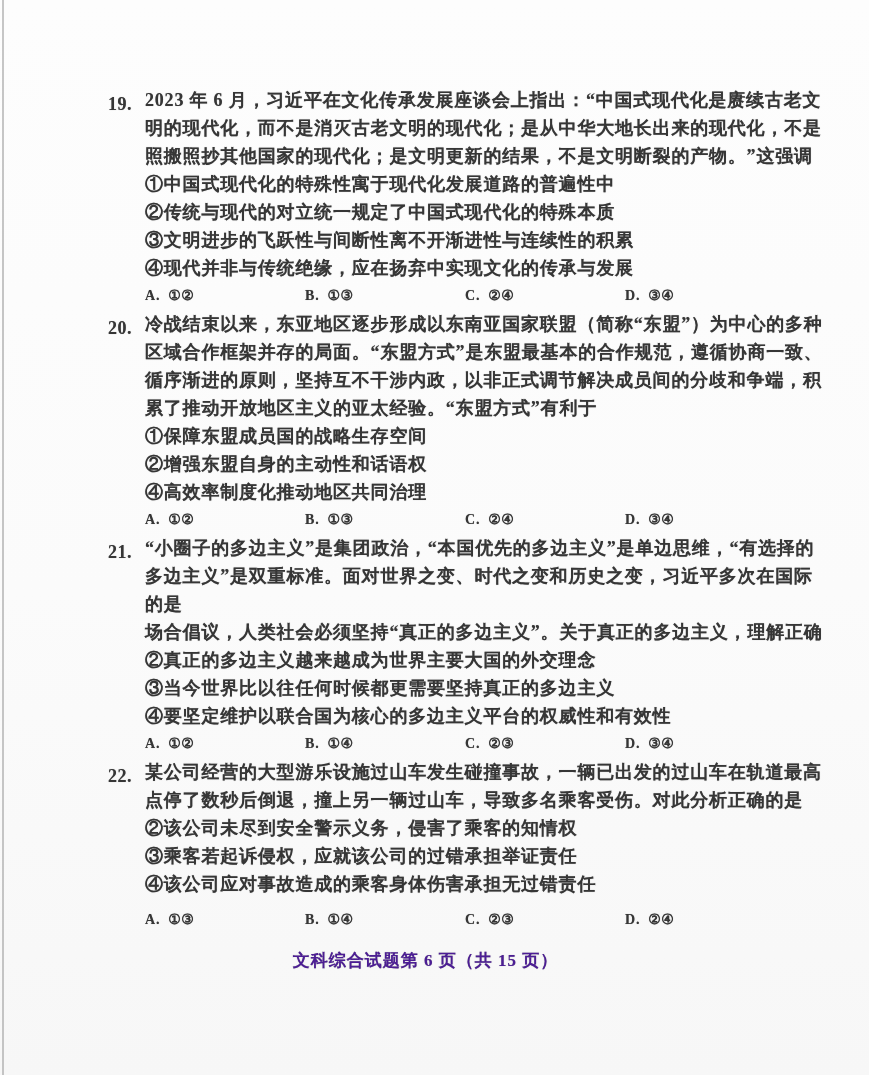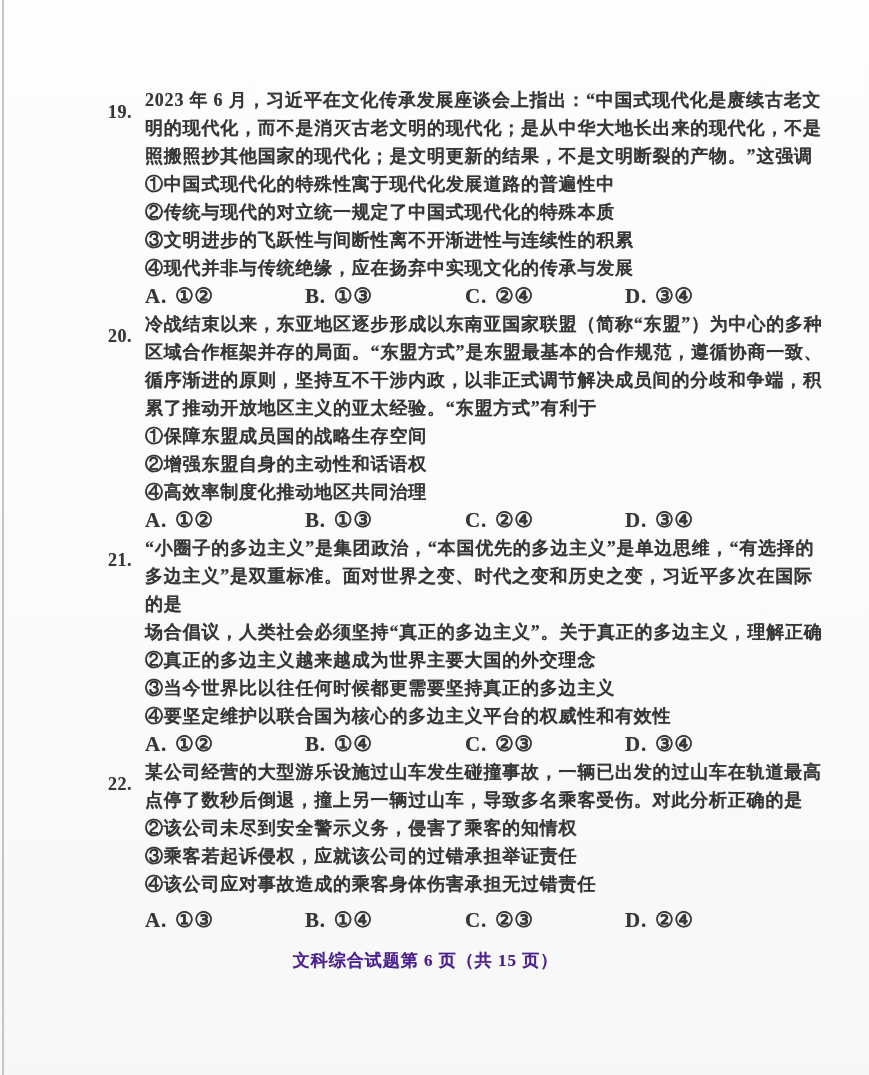--- a/index.html
+++ b/index.html
@@ -30,21 +30,21 @@
     top: 86px;
     width: 672px;
   }
   .question {
     position: relative;
     margin-left: 37px;
   }
   .q-num {
     position: absolute;
     left: -37px;
-    top: 12px;
+    top: 4px;
     width: 37px;
     height: 28px;
     line-height: 28px;
     font-size: 18px;
     font-weight: 600;
     letter-spacing: 0.5px;
     text-shadow: 0 0 0.7px rgba(50,50,50,0.55);
   }
   .line {
     height: 28px;
@@ -52,21 +52,21 @@
     font-size: 18px;
     font-weight: 600;
     letter-spacing: 0.8px;
     white-space: nowrap;
     text-shadow: 0 0 0.7px rgba(50,50,50,0.55);
   }
   .opts {
     display: flex;
     height: 28px;
     line-height: 28px;
-    font-size: 21px;
+    font-size: 14px;
     font-weight: 600;
     letter-spacing: 0.8px;
     text-shadow: 0 0 0.7px rgba(50,50,50,0.55);
   }
   .opt {
     width: 160px;
     white-space: nowrap;
   }
   .opt:last-child {
     width: auto;

